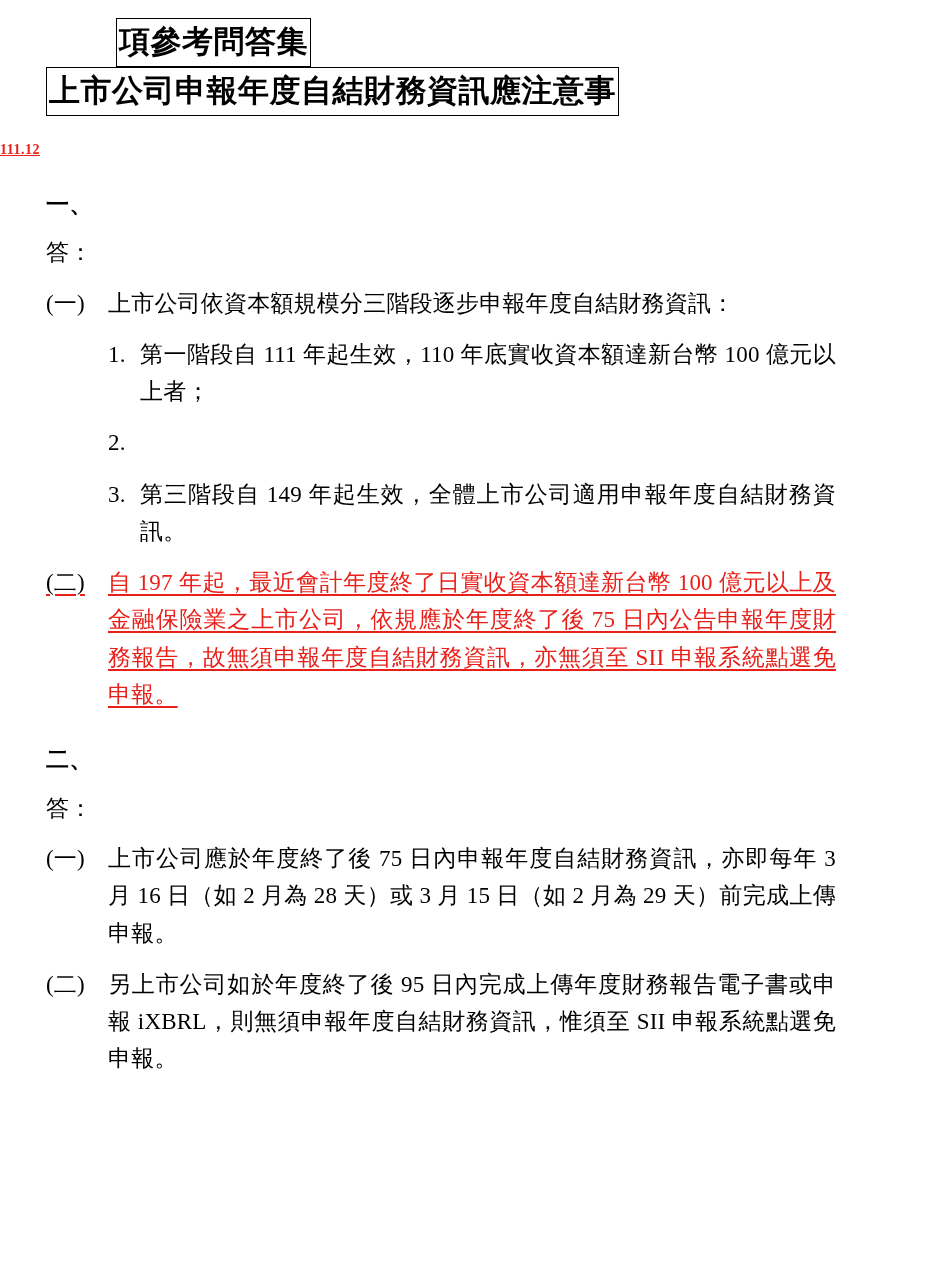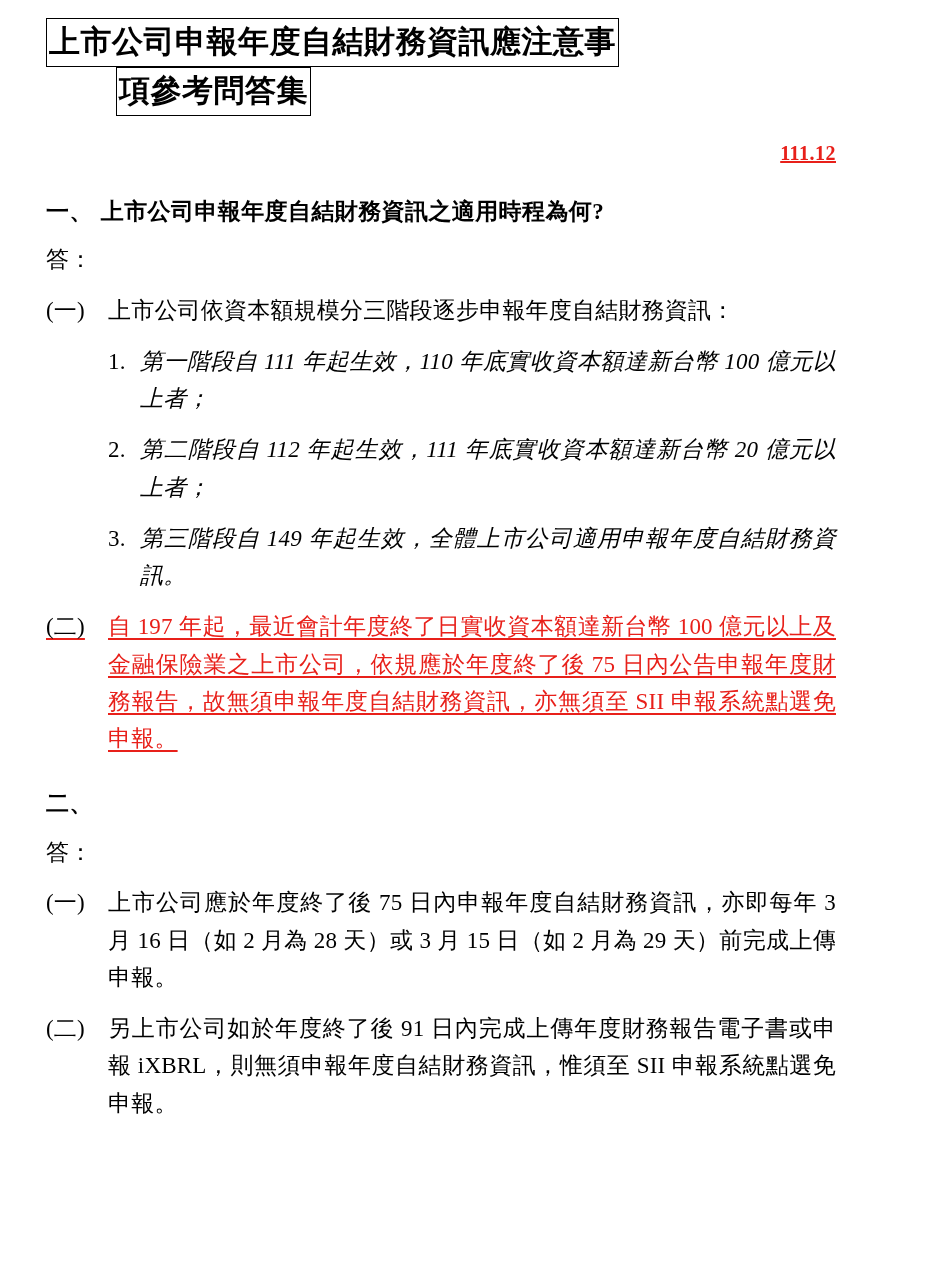--- a/index.html
+++ b/index.html
@@ -40,25 +40,24 @@
     display: inline-block;
     border: 1.5px solid #000;
     padding: 2px 2px 3px 2px;
   }
   .title-line-2 {
     padding-left: 70px;
   }
 
   
   .date-stamp {
-    text-align: right;
     padding: 0 92px 0 0;
     margin-top: 26px;
     color: #e8201a;
-    font-size: 20px;
+    font-size: 14px;
     font-weight: bold;
     text-decoration: underline;
     letter-spacing: 0.5px;
   }
 
   
   .content {
     padding: 0 92px 0 46px;
     margin-top: 26px;
   }
@@ -114,71 +113,68 @@
   }
   .sub-item .marker {
     flex: 0 0 auto;
     width: 32px;
     white-space: nowrap;
   }
   .sub-item .body {
     flex: 1 1 auto;
     text-align: justify;
     text-justify: inter-ideograph;
-    font-style: italic;
   }
 
   .highlight-red {
     color: #e8201a;
     text-decoration: underline;
     text-underline-offset: 4px;
   }
   .highlight-red .marker {
     color: #000;
     text-decoration: none;
   }
 </style>
 </head>
 <body>
 
 <div class="page">
 
   <div class="title-block">
+    <div class="title-line title-line-2">
+      <span class="boxed">項參考問答集</span>
+    </div>
     <div class="title-line">
       <span class="boxed">上市公司申報年度自結財務資訊應注意事</span>
     </div>
-    <div class="title-line title-line-2">
-      <span class="boxed">項參考問答集</span>
-    </div>
   </div>
 
   <div class="date-stamp">111.12</div>
 
   <div class="content">
 
     <div class="q-heading">
       <span class="q-num">一、</span>
-      <span>上市公司申報年度自結財務資訊之適用時程為何?</span>
     </div>
 
     <div class="answer-label">答：</div>
 
     <div class="para">
       <span class="marker">(一)</span>
       <span class="body">上市公司依資本額規模分三階段逐步申報年度自結財務資訊：</span>
     </div>
 
     <div class="sub-list">
       <div class="sub-item">
         <span class="marker">1.</span>
         <span class="body">第一階段自 111 年起生效，110 年底實收資本額達新台幣 100 億元以上者；</span>
       </div>
       <div class="sub-item">
         <span class="marker">2.</span>
-        <span class="body">第二階段自 112 年起生效，111 年底實收資本額達新台幣 20 億元以上者；</span>
       </div>
       <div class="sub-item">
         <span class="marker">3.</span>
         <span class="body">第三階段自 149 年起生效，全體上市公司適用申報年度自結財務資訊。</span>
       </div>
     </div>
 
     <div class="para highlight-red">
       <span class="marker">(二)</span>
       <span class="body">自 197 年起，最近會計年度終了日實收資本額達新台幣 100 億元以上及金融保險業之上市公司，依規應於年度終了後 75 日內公告申報年度財務報告，故無須申報年度自結財務資訊，亦無須至 SII 申報系統點選免申報。</span>
@@ -190,17 +186,17 @@
 
     <div class="answer-label">答：</div>
 
     <div class="para">
       <span class="marker">(一)</span>
       <span class="body">上市公司應於年度終了後 75 日內申報年度自結財務資訊，亦即每年 3 月 16 日（如 2 月為 28 天）或 3 月 15 日（如 2 月為 29 天）前完成上傳申報。</span>
     </div>
 
     <div class="para">
       <span class="marker">(二)</span>
-      <span class="body">另上市公司如於年度終了後 91 日內完成上傳年度財務報告電子書或申報 iXBRL，則無須申報年度自結財務資訊，惟須至 SII 申報系統點選免申報。</span>
+      <span class="body">另上市公司如於年度終了後 95 日內完成上傳年度財務報告電子書或申報 iXBRL，則無須申報年度自結財務資訊，惟須至 SII 申報系統點選免申報。</span>
     </div>
 
   </div>
 </div>
 
 </body></html>

